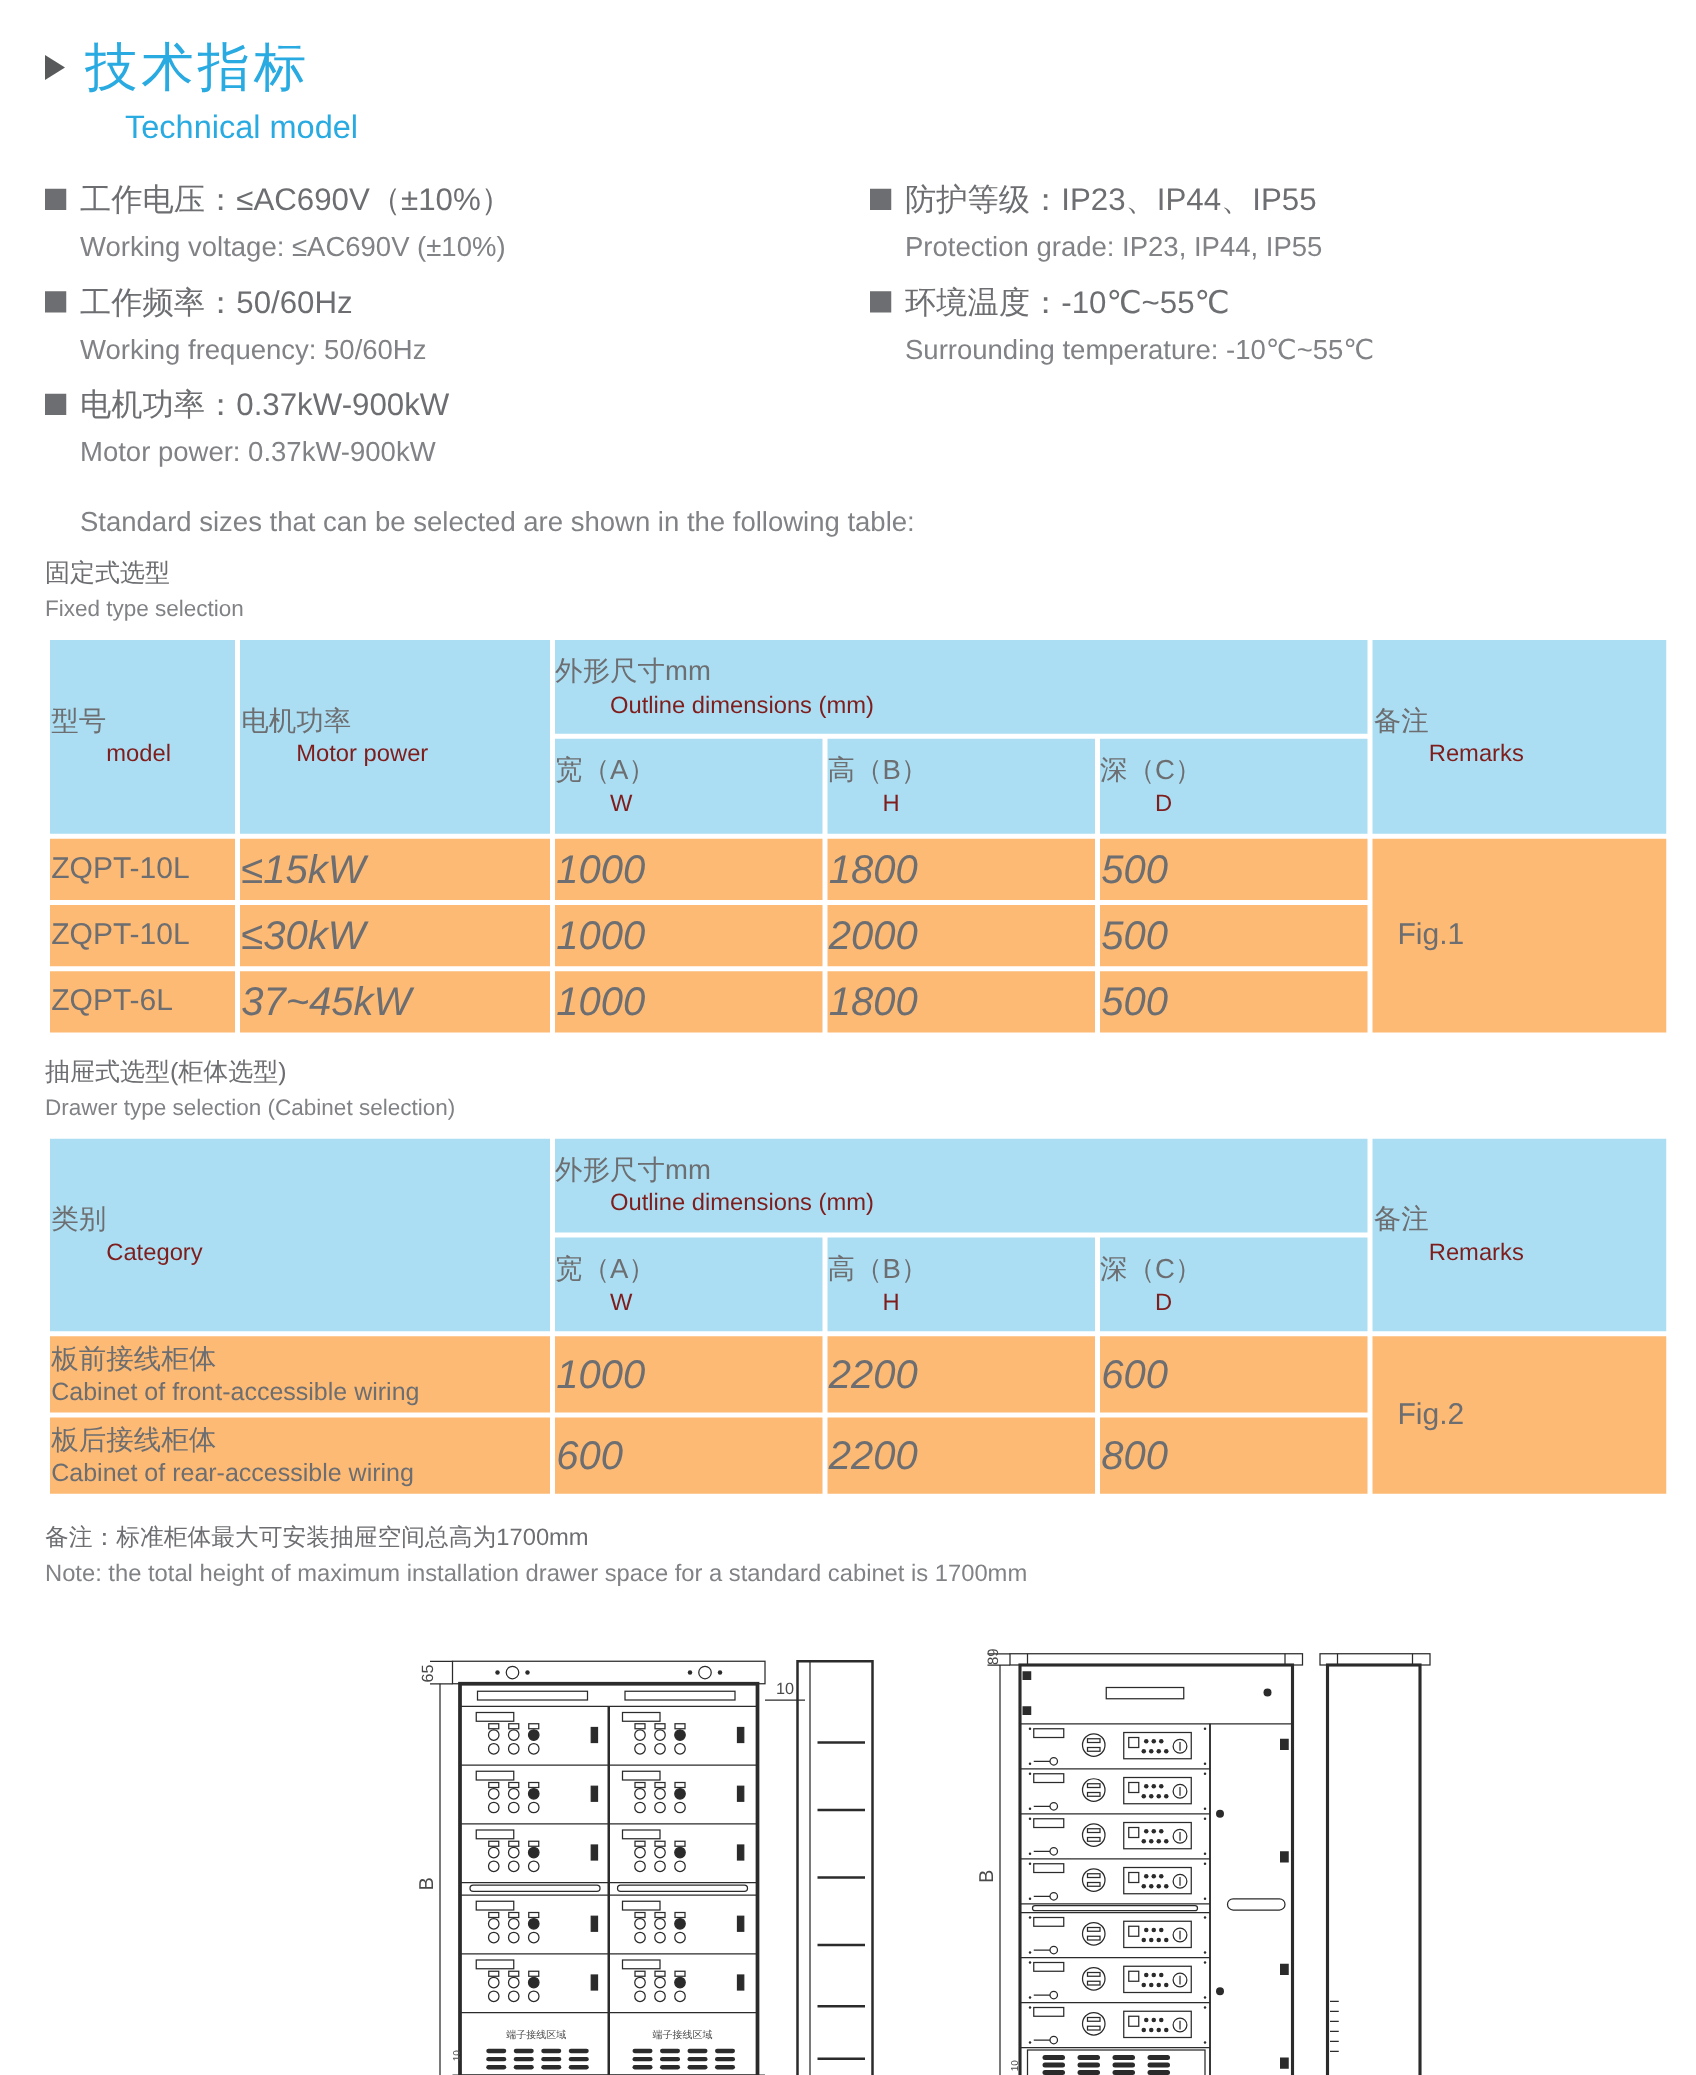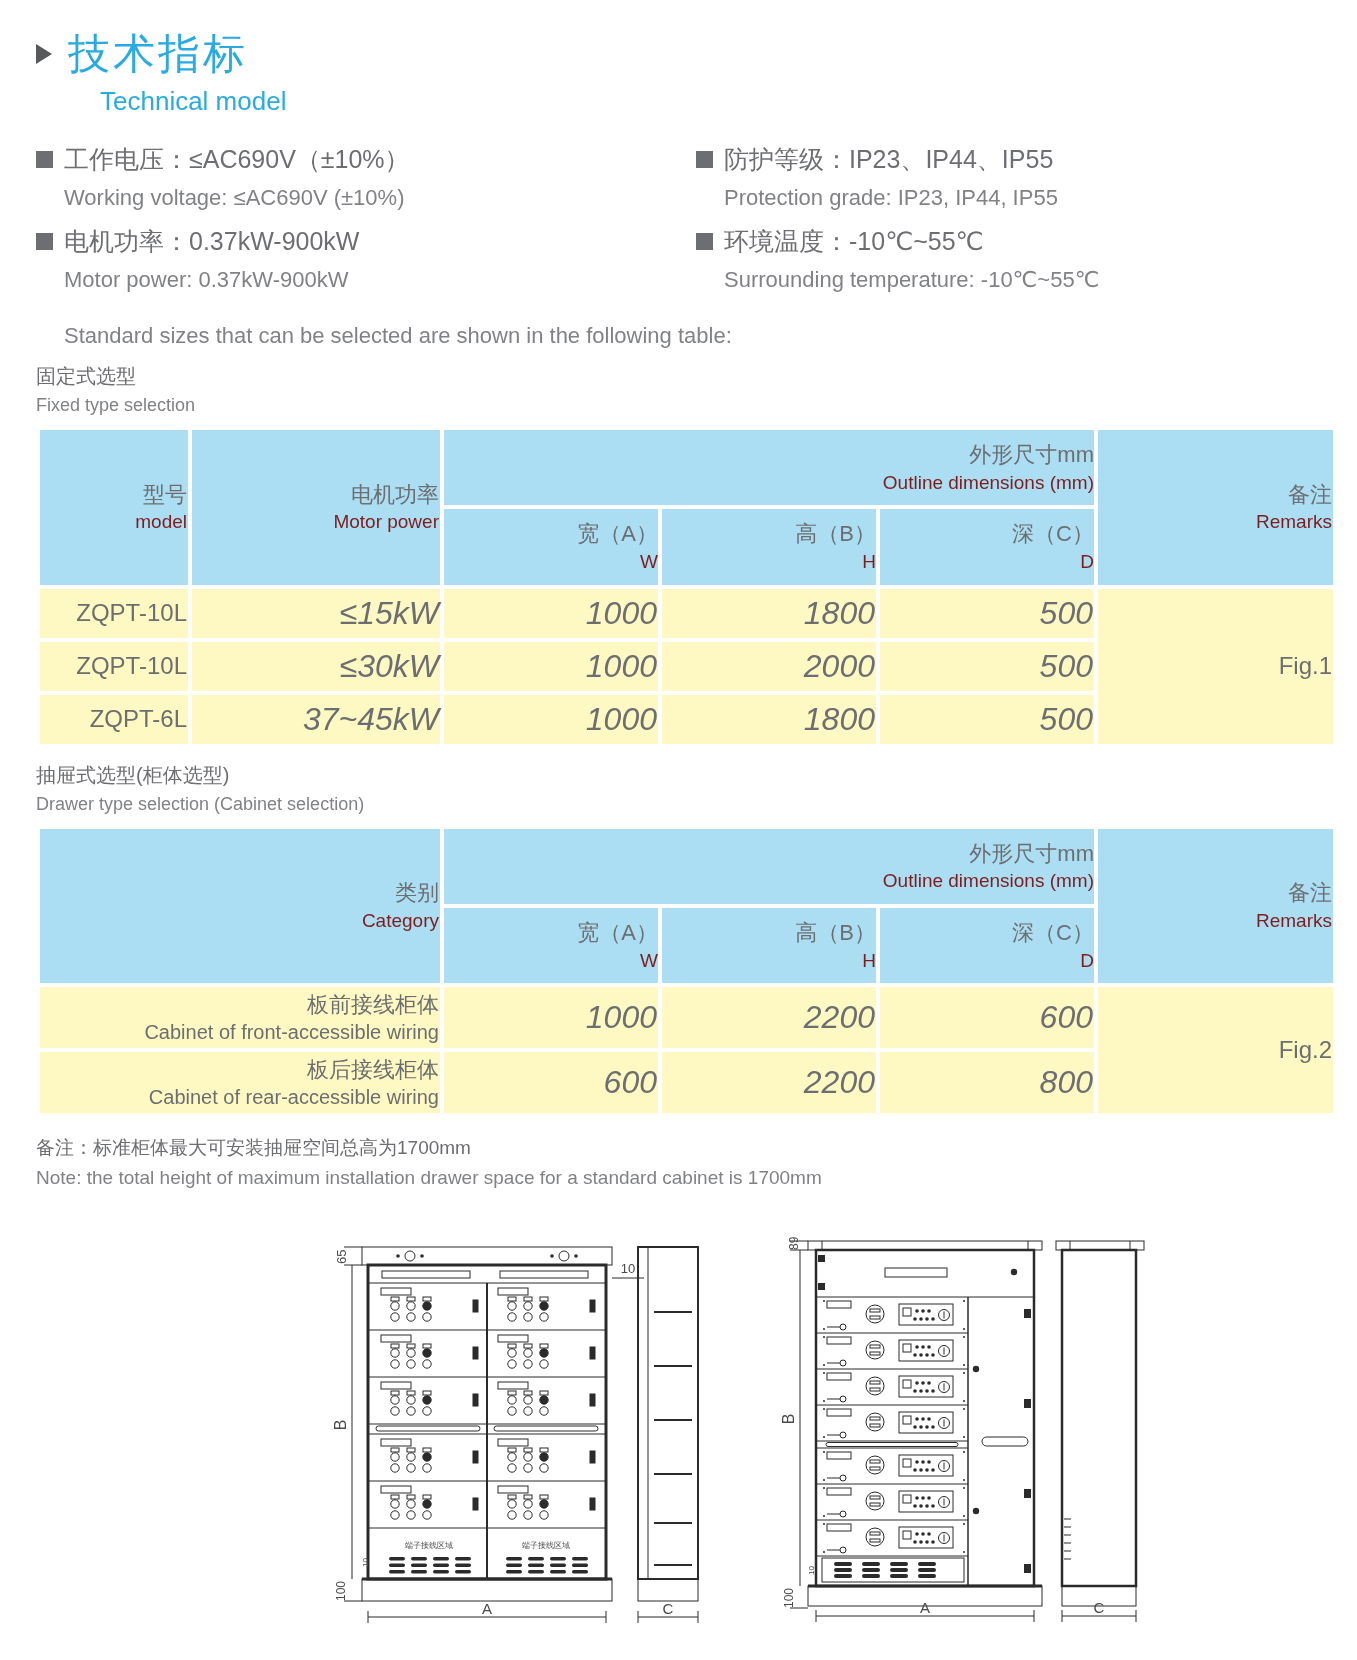--- a/index.html
+++ b/index.html
@@ -21,23 +21,23 @@
   .spec-en{font-size:22px;color:#808285;margin:9px 0 0 28px;}
   .intro{margin-top:16px;}
 
   
   .section-label{margin-top:14px;}
   .section-label .zh{font-size:20px;color:#6d6e71;}
   .section-label .en{font-size:18px;color:#808285;margin-top:5px;}
 
   
   table{border-collapse:separate;border-spacing:4px;width:1289px;margin-top:10px;table-layout:fixed;}
-  td{text-align:right;vertical-align:middle;margin-top:44px;}
+  td{text-align:left;vertical-align:middle;margin-top:44px;}
   thead td{background:#abdef2;}
-  tbody td{background:#fef9c3;}
+  tbody td{background:#fdba74;}
   .hz{font-size:22px;color:#6d6e71;line-height:1.35;}
   .he{font-size:19px;color:#7f1d1d;line-height:1.35;padding-left:44px;}
   .th-pad{padding:10px 0;}
   .num{font-size:32px;color:#6d6e71;font-style:italic;}
   .model{font-size:24px;color:#6d6e71;}
   .cat-zh{font-size:22px;color:#6d6e71;line-height:1.3;}
   .cat-en{font-size:20px;color:#6d6e71;line-height:1.3;}
   .t1 tbody tr{height:49px;}
   .t2 tbody tr{height:61px;}
   .remark-cell{font-size:24px;color:#6d6e71;padding-left:20px;}
@@ -65,20 +65,27 @@
 
   <div class="specs">
     <div class="specs-grid">
       <div>
         <div class="spec-item">
           <div class="spec-zh">
               <span class="bullet"></span>
               <span>工作电压：≤AC690V（±10%）</span>
             </div>
           <div class="spec-en">Working voltage: ≤AC690V (±10%)</div>
+        </div>
+        <div class="spec-item">
+          <div class="spec-zh">
+              <span class="bullet"></span>
+              <span>工作频率：50/60Hz</span>
+            </div>
+          <div class="spec-en">Working frequency: 50/60Hz</div>
         </div>
         <div class="spec-item">
           <div class="spec-zh">
               <span class="bullet"></span>
               <span>电机功率：0.37kW-900kW</span>
             </div>
           <div class="spec-en">Motor power: 0.37kW-900kW</div>
         </div>
       </div>
       <div>

